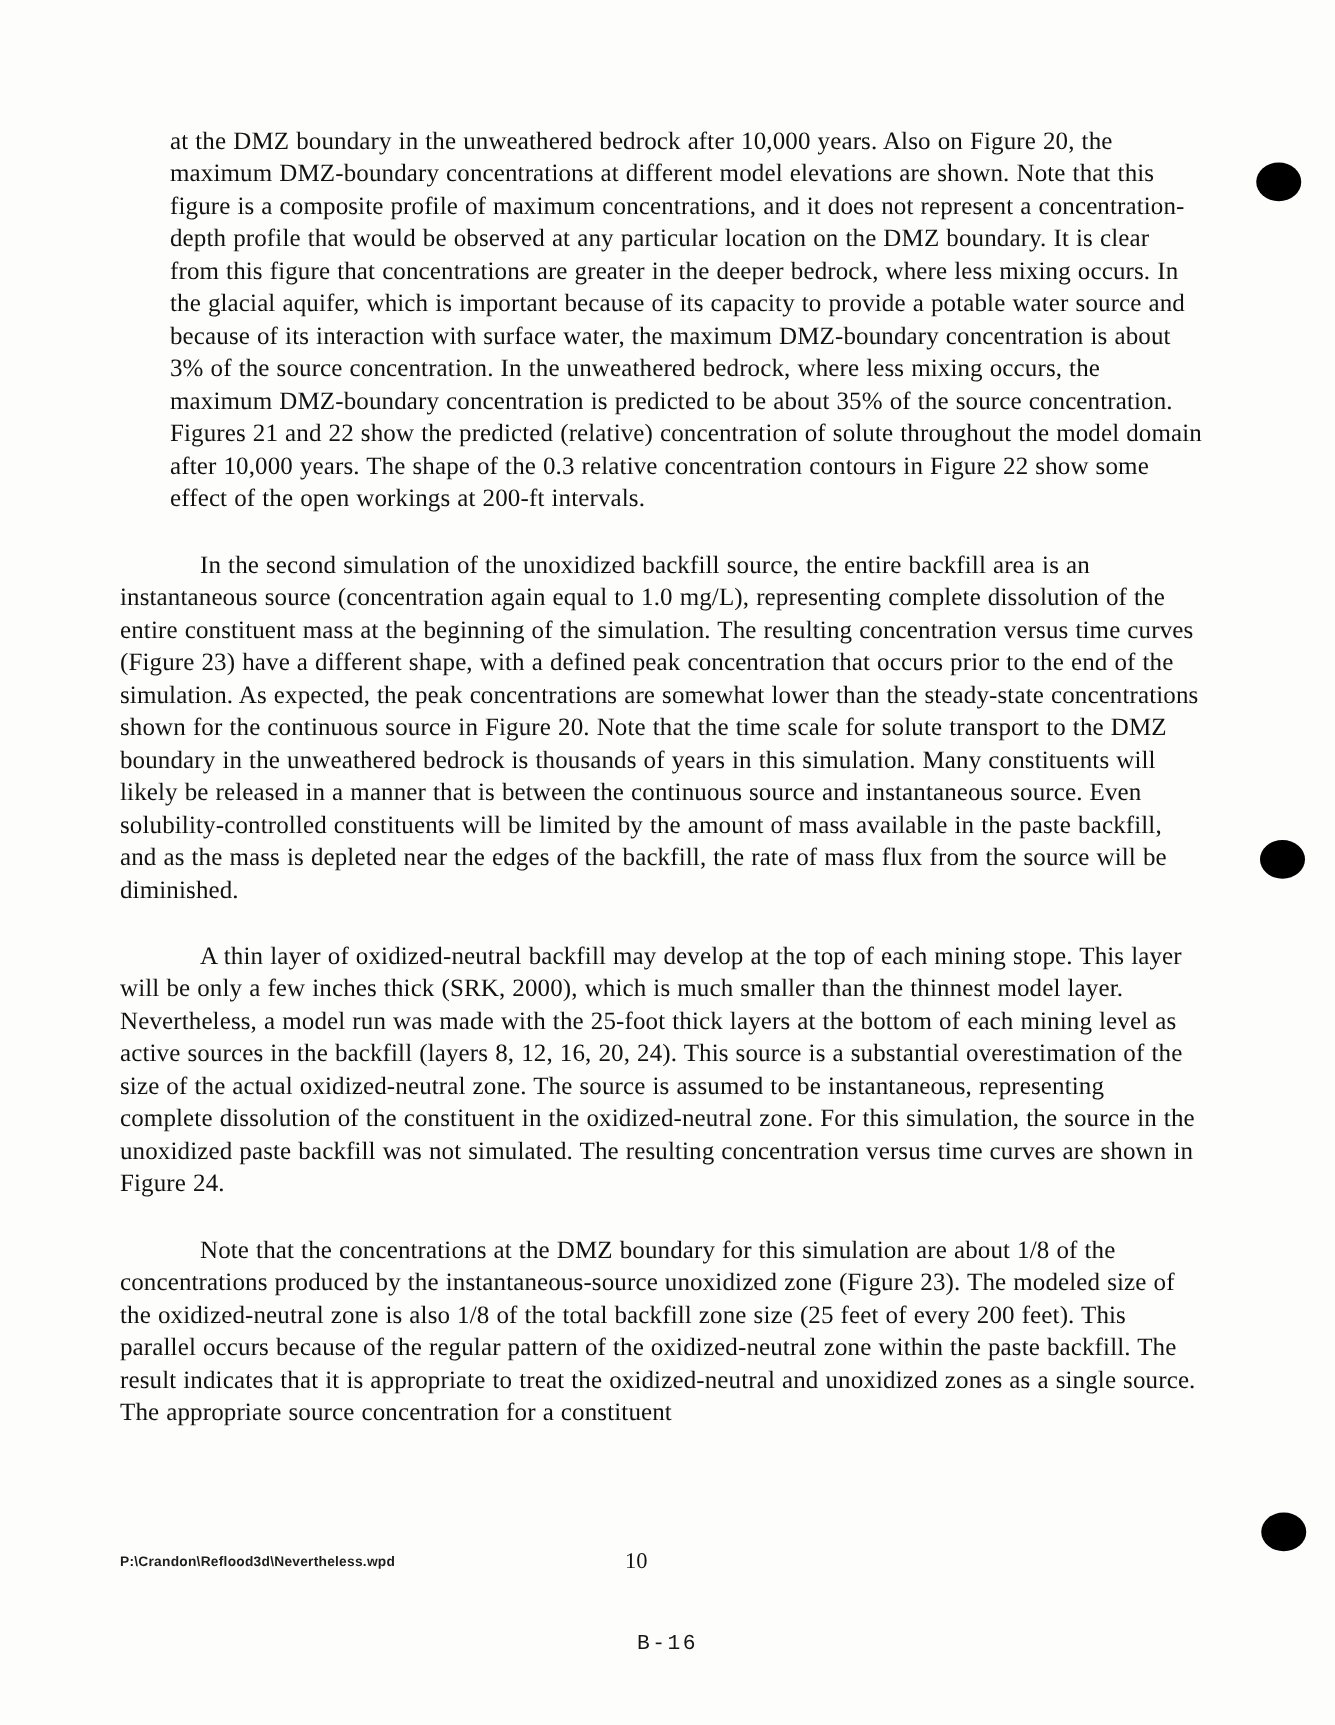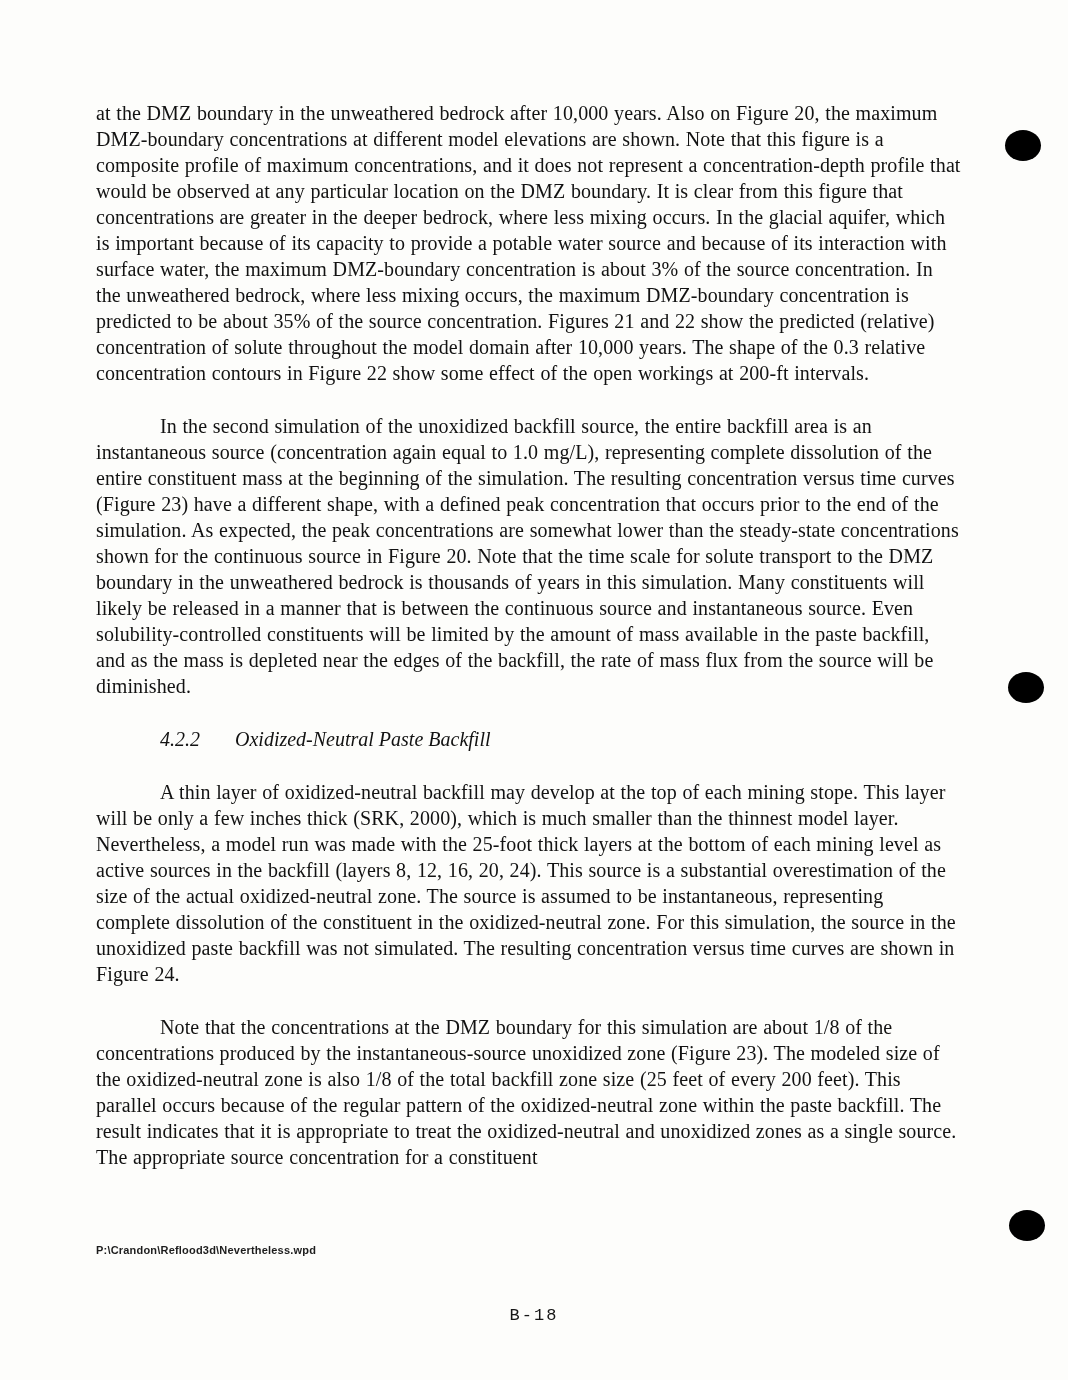--- a/index.html
+++ b/index.html
@@ -25,20 +25,21 @@
     font-size: 20px;
     line-height: 26px;
     margin: 0 0 27px 0;
     text-indent: 64px;
     text-align: left;
     letter-spacing: 0.1px;
     word-spacing: 0.5px;
   }
   p.para.no-indent {
     text-indent: 0;
+    margin-left: 40px;
   }
   .section-heading {
     font-size: 20px;
     line-height: 26px;
     font-weight: normal;
     font-style: italic;
     margin: 16px 0 27px 0;
     padding-left: 64px;
   }
   .section-number {
@@ -95,34 +96,31 @@
 <body>
 
 <div>
 
   <div class="page-content">
 
     <p class="para no-indent">at the DMZ boundary in the unweathered bedrock after 10,000 years.  Also on Figure 20, the maximum DMZ-boundary concentrations at different model elevations are shown.  Note that this figure is a composite profile of maximum concentrations, and it does not represent a concentration-depth profile that would be observed at any particular location on the DMZ boundary.  It is clear from this figure that concentrations are greater in the deeper bedrock, where less mixing occurs.  In the glacial aquifer, which is important because of its capacity to provide a potable water source and because of its interaction with surface water, the maximum DMZ-boundary concentration is about 3% of the source concentration.  In the unweathered bedrock, where less mixing occurs, the maximum DMZ-boundary concentration is predicted to be about 35% of the source concentration.  Figures 21 and 22 show the predicted (relative) concentration of solute throughout the model domain after 10,000 years.  The shape of the 0.3 relative concentration contours in Figure 22 show some effect of the open workings at 200-ft intervals.</p>
 
     <p class="para">In the second simulation of the unoxidized backfill source, the entire backfill area is an instantaneous source (concentration again equal to 1.0 mg/L), representing complete dissolution of the entire constituent mass at the beginning of the simulation.  The resulting concentration versus time curves (Figure 23) have a different shape, with a defined peak concentration that occurs prior to the end of the simulation.  As expected, the peak concentrations are somewhat lower than the steady-state concentrations shown for the continuous source in Figure 20.  Note that the time scale for solute transport to the DMZ boundary in the unweathered bedrock is thousands of years in this simulation.  Many constituents will likely be released in a manner that is between the continuous source and instantaneous source.  Even solubility-controlled constituents will be limited by the amount of mass available in the paste backfill, and as the mass is depleted near the edges of the backfill, the rate of mass flux from the source will be diminished.</p>
 
-    <h3 class="section-heading">
-      <span class="section-number">4.2.2</span>
-      <span class="section-title">Oxidized-Neutral Paste Backfill</span>
-    </h3>
 
     <p class="para">A thin layer of oxidized-neutral backfill may develop at the top of each mining stope. This layer will be only a few inches thick (SRK, 2000), which is much smaller than the thinnest model layer.  Nevertheless, a model run was made with the 25-foot thick layers at the bottom of each mining level as active sources in the backfill (layers 8, 12, 16, 20, 24).  This source is a substantial overestimation of the size of the actual oxidized-neutral zone.  The source is assumed to be instantaneous, representing complete dissolution of the constituent in the oxidized-neutral zone.  For this simulation, the source in the unoxidized paste backfill was not simulated.  The resulting concentration versus time curves are shown in Figure 24.</p>
 
     <p class="para">Note that the concentrations at the DMZ boundary for this simulation are about 1/8 of the concentrations produced by the instantaneous-source unoxidized zone (Figure 23).  The modeled size of the oxidized-neutral zone is also 1/8 of the total backfill zone size (25 feet of every 200 feet).  This parallel occurs because of the regular pattern of the oxidized-neutral zone within the paste backfill.  The result indicates that it is appropriate to treat the oxidized-neutral and unoxidized zones as a single source.  The appropriate source concentration for a constituent</p>
 
   </div>
 
   <div class="footer-row">
     <span class="file-path">P:\Crandon\Reflood3d\Nevertheless.wpd</span>
+    <span class="page-number">10</span>
   </div>
 
-  <div class="sheet-number">B-18</div>
+  <div class="sheet-number">B-16</div>
 
   <div class="punch-hole h1"></div>
   <div class="punch-hole h2"></div>
   <div class="punch-hole h3"></div>
 
 </div>
 
 </body></html>

